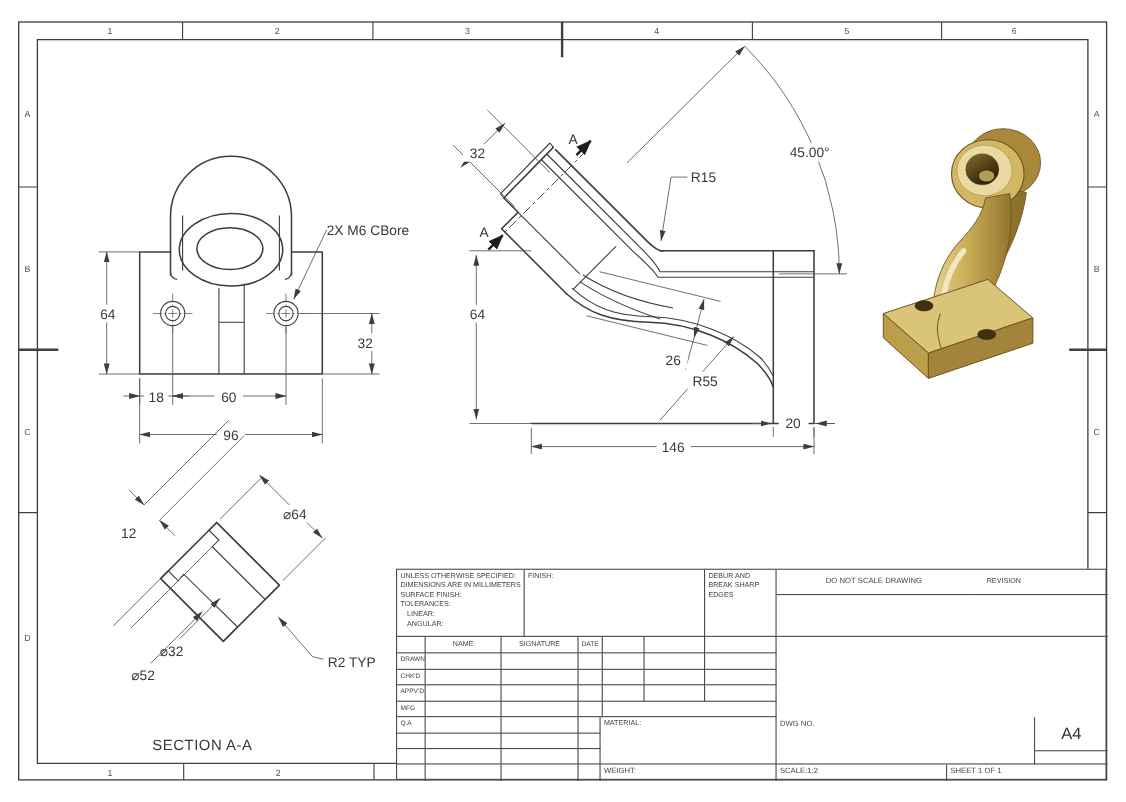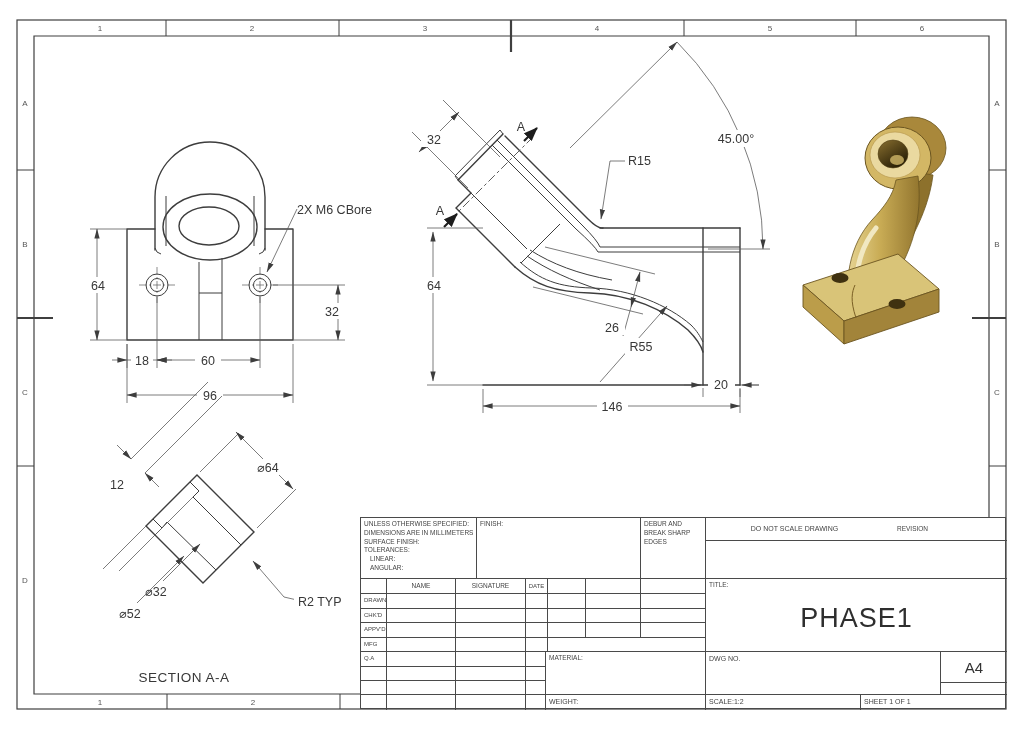--- a/index.html
+++ b/index.html
@@ -339,26 +339,20 @@
   <div class="cell" style="left:165px;top:149px;width:20px;height:14px;"></div>
   <div class="cell" style="left:0;top:163px;width:26px;height:14px;"></div>
   <div class="cell" style="left:26px;top:163px;width:69px;height:14px;"></div>
   <div class="cell" style="left:95px;top:163px;width:70px;height:14px;"></div>
   <div class="cell" style="left:165px;top:163px;width:20px;height:14px;"></div>
 
   <div class="cell pad" style="left:185px;top:134px;width:160px;height:43px;">
     <span class="lbl">MATERIAL:</span>
   </div>
 
-  <div class="cell noR pad" style="left:345px;top:61px;width:301px;height:73px;">
-    <span class="lbl">TITLE:</span>
-    <div class="ctr" style="position:absolute;left:0;top:10px;width:301px;height:58px;">
-      <span id="phase1">PHASE1</span>
-    </div>
-  </div>
 
   <div class="cell pad" style="left:345px;top:134px;width:235px;height:43px;">
     <span class="lbl mid7">DWG NO.</span>
   </div>
   <div class="cell ctr noR" style="left:580px;top:134px;width:66px;height:31px;">
     <span id="a4txt">A4</span>
   </div>
   <div class="cell noR" style="left:580px;top:165px;width:66px;height:12px;"></div>
 
   <div class="cell noB" style="left:0;top:177px;width:26px;height:15px;"></div>

